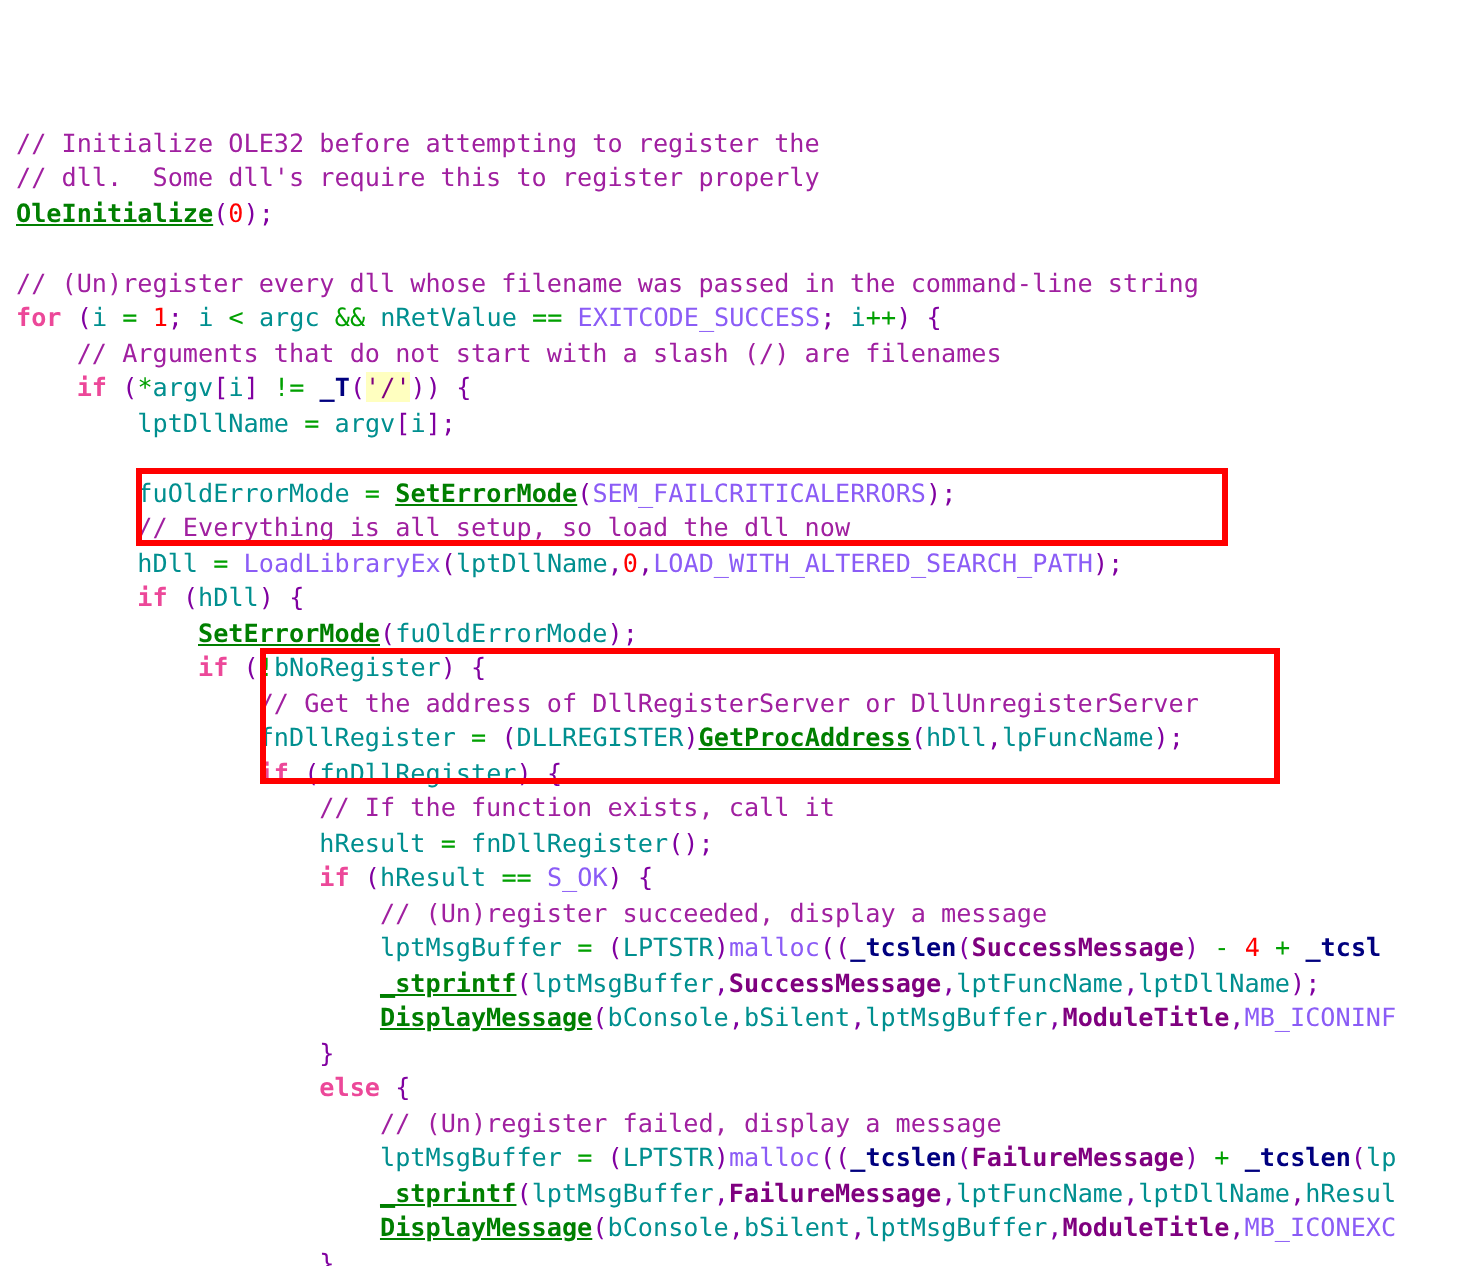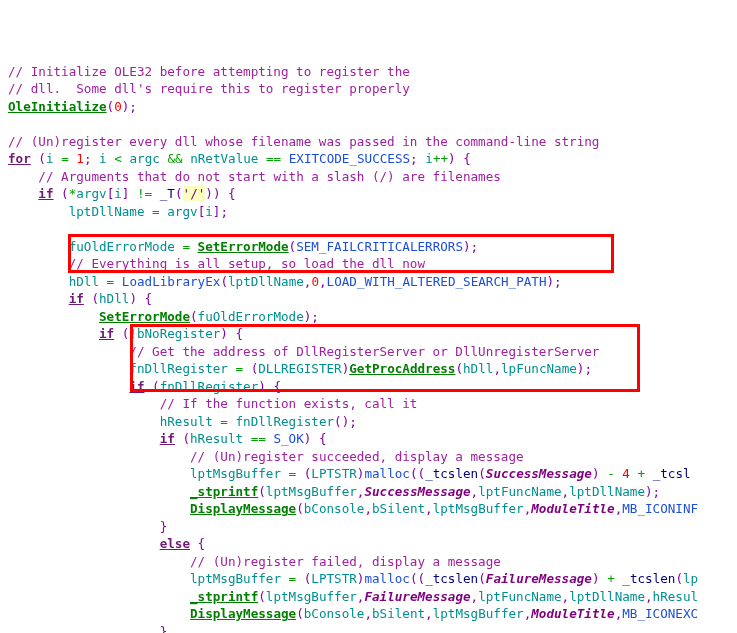--- a/index.html
+++ b/index.html
@@ -31,29 +31,29 @@
     white-space: pre;
     font-size: 12.6px;
     line-height: 17.5px;
     letter-spacing: 0px;
     font-family: "DejaVu Sans Mono", "Liberation Mono", monospace;
   }
   .ln { display: block; height: 17.5px; }
 
   
   .cm   { color: #a020a0; }              
-  .kw   { color: #701a75; font-weight: bold; text-decoration: underline; }  
+  .kw   { color: #ec4899; font-weight: bold; }  
   .fn   { color: #007f00; font-weight: bold; text-decoration: underline; }  
   .id   { color: #008f8f; }              
-  .cst  { color: #1d4ed8; }              
+  .cst  { color: #8b5cf6; }              
   .num  { color: #ff0000; }              
   .op   { color: #00a000; }              
   .pn   { color: #8000a0; }              
-  .mac  { color: #7f007f; font-weight: bold; font-style: italic; } 
-  .bld  { color: #00007f; font-weight: normal; }
+  .mac  { color: #7f007f; font-weight: bold; } 
+  .bld  { color: #00007f; font-weight: bold; }
   .hl   { background: #ffffc0; }          
   .str  { color: #7f007f; }
 
   .redbox {
     position: absolute;
     border: 3px solid #ff0000;
     box-sizing: border-box;
     pointer-events: none;
     background: transparent;
   }

